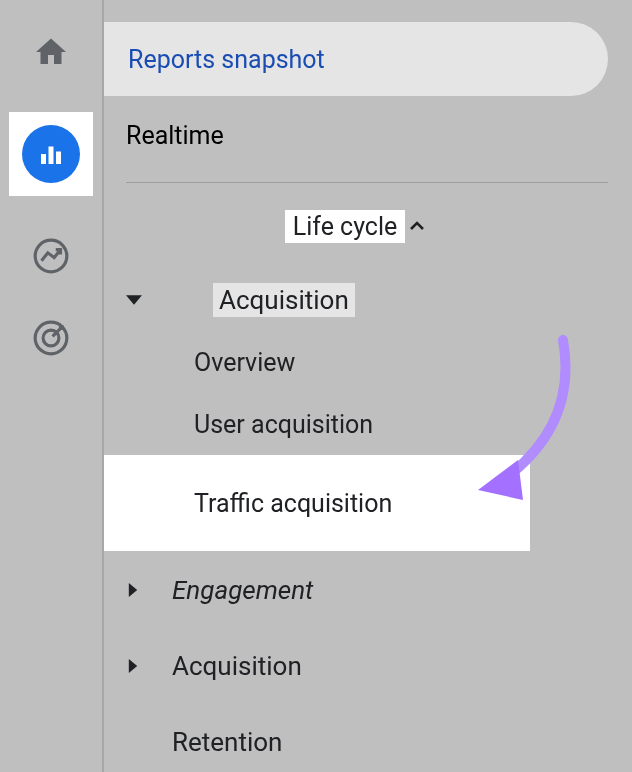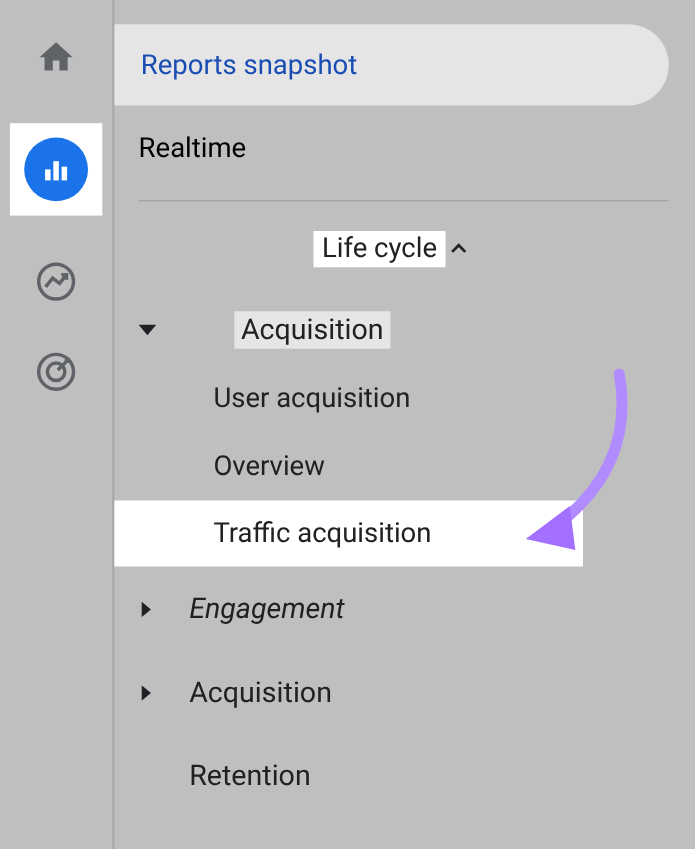--- a/index.html
+++ b/index.html
@@ -117,21 +117,21 @@
       display: flex;
       align-items: center;
       padding-left: 90px;
       height: 62px;
       font-size: 25px;
       color: #202124;
     }
     .sub-item.highlighted {
       background: #fff;
       margin-right: 102px;
-      height: 60px;
+      height: 96px;
     }
     .chevron-up {
       width: 24px;
       height: 24px;
       color: #202124;
     }
     .arrow-annotation {
       position: absolute;
       top: 335px;
       left: 448px;
@@ -192,24 +192,24 @@
   <div class="group-item highlighted">
     <span class="arrow">
       <svg width="16" height="16" viewBox="0 0 10 10">
           <path d="M0 2 L10 2 L5 8 Z" fill="#202124"></path>
         </svg>
     </span>
     <span class="label">Acquisition</span>
   </div>
 
   <div class="sub-item">
+    <span>Overview</span>
+  </div>
+  <div class="sub-item">
     <span>User acquisition</span>
-  </div>
-  <div class="sub-item">
-    <span>Overview</span>
   </div>
   <div class="sub-item highlighted">
     <span>Traffic acquisition</span>
   </div>
 
   <div class="group-item" style="margin-top:8px;font-style:italic;">
     <span class="arrow">
       <svg width="14" height="14" viewBox="0 0 10 10">
           <path d="M2 0 L8 5 L2 10 Z" fill="#202124"></path>
         </svg>

